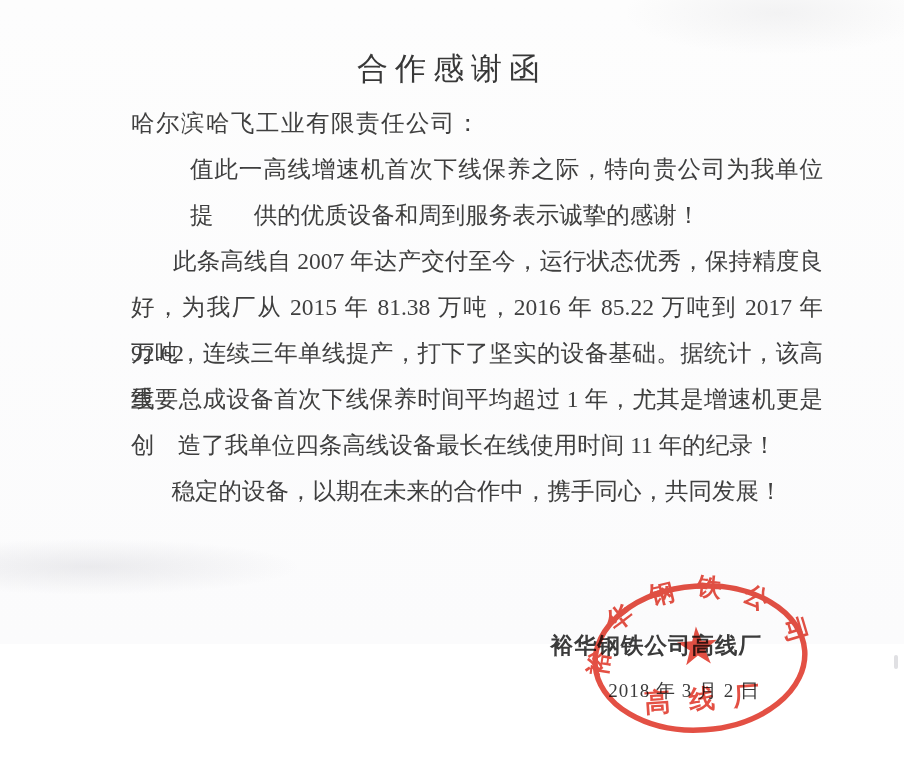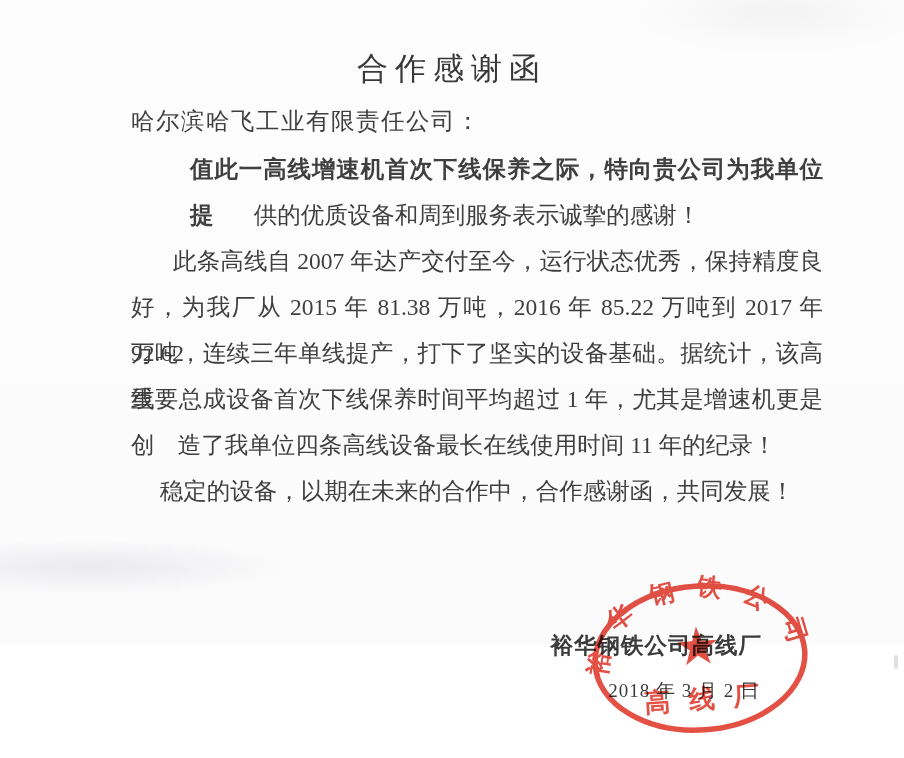--- a/index.html
+++ b/index.html
@@ -31,22 +31,22 @@
     height:46px;line-height:46px;
     white-space:nowrap;
   }
   .line.fill{
     white-space:normal;
     text-align:justify;
     text-align-last:justify;
     -moz-text-align-last:justify;
   }
   .line.last{text-align:center;}
-  .salutation{letter-spacing:1.5px;font-family:Liberation Mono, monospace;}
-  .indent-deep{padding-left:59px;font-weight:bold;}
+  .salutation{letter-spacing:1.5px;}
+  .indent-deep{padding-left:59px;}
   .indent-std{padding-left:42px;}
   .signature{
     position:absolute;top:630px;right:142px;
     font-size:22.5px;letter-spacing:1px;color:#3b3b3b;
     z-index:2;white-space:nowrap;font-weight:bold;
   }
   .date{
     position:absolute;top:678px;right:144px;
     font-size:19px;letter-spacing:1px;color:#3b3b3b;
     z-index:2;white-space:nowrap;
@@ -77,21 +77,21 @@
 
     <div class="line fill indent-deep">值此一高线增速机首次下线保养之际，特向贵公司为我单位提</div>
     <div class="line last">供的优质设备和周到服务表示诚挚的感谢！</div>
 
     <div class="line fill indent-std">此条高线自 2007 年达产交付至今，运行状态优秀，保持精度良</div>
     <div class="line fill">好，为我厂从 2015 年 81.38 万吨，2016 年 85.22 万吨到 2017 年 92.62</div>
     <div class="line fill">万吨，连续三年单线提产，打下了坚实的设备基础。据统计，该高线</div>
     <div class="line fill">重要总成设备首次下线保养时间平均超过 1 年，尤其是增速机更是创</div>
     <div class="line last">造了我单位四条高线设备最长在线使用时间 11 年的纪录！</div>
 
-    <div class="line last">稳定的设备，以期在未来的合作中，合作感谢函，共同发展！</div>
+    <div class="line last">稳定的设备，以期在未来的合作中，携手同心，共同发展！</div>
   </div>
 
   <div class="signature">裕华钢铁公司高线厂</div>
   <div class="date">2018 年 3 月 2 日</div>
 
   <svg class="seal" viewBox="0 0 260 205" xmlns="http://www.w3.org/2000/svg">
     <ellipse cx="130" cy="102" rx="105" ry="72" fill="none" stroke="#e0372a" stroke-width="5.5"></ellipse>
     <path id="sealArc" d="M 43.5 123 A 92 62 0 1 1 216.5 123" fill="none"></path>
     <text font-size="25" font-weight="bold" fill="#e0372a" letter-spacing="20" font-family="'Liberation Serif',serif">
       <textPath href="#sealArc" startOffset="50%" text-anchor="middle">裕华钢铁公司</textPath>

